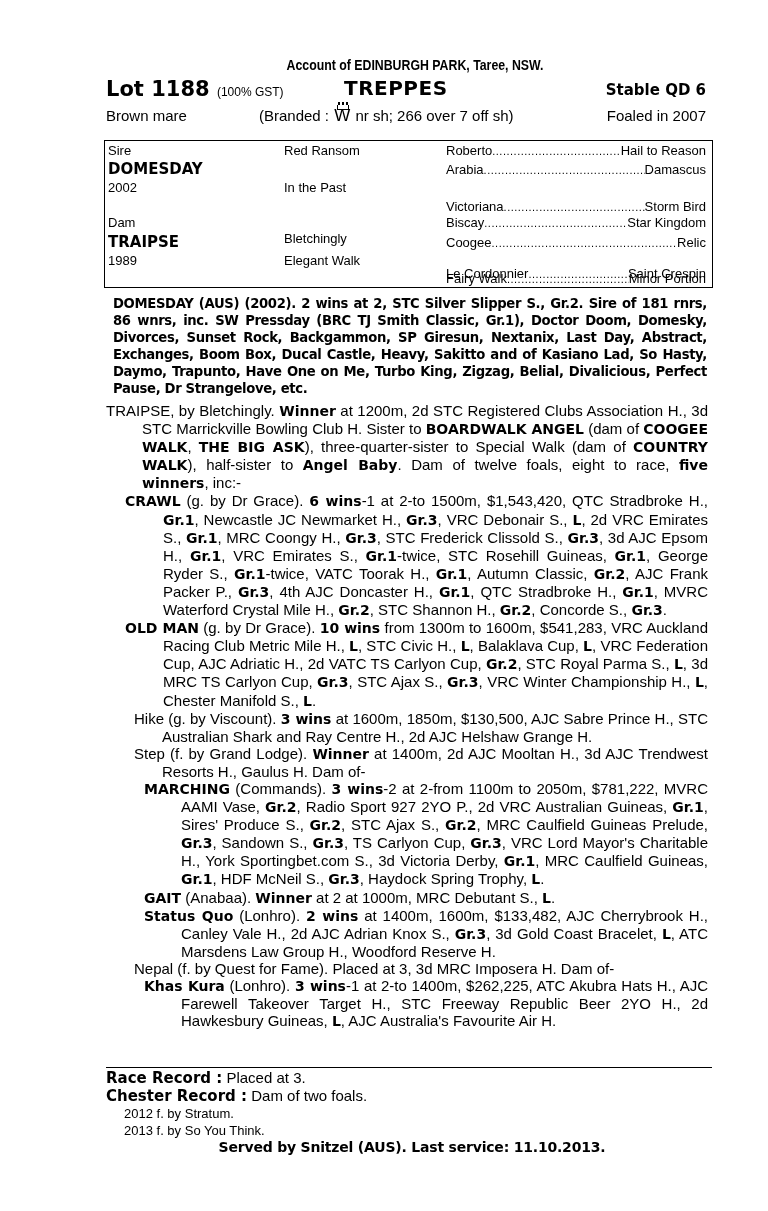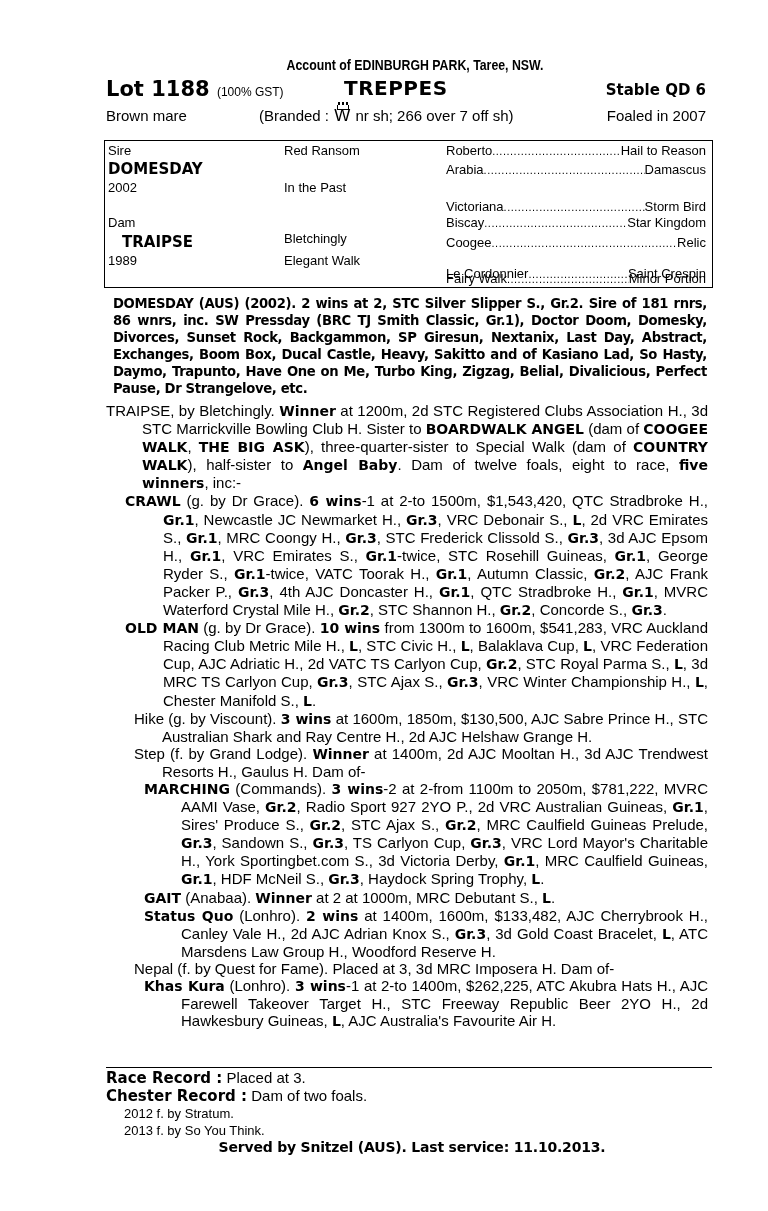--- a/index.html
+++ b/index.html
@@ -75,21 +75,21 @@
       <span class="dots"></span>
       <span class="r">Damascus</span>
     </div>
   <div class="gd" style="top:57px;">
       <span class="l">Victoriana</span>
       <span class="dots"></span>
       <span class="r">Storm Bird</span>
     </div>
 
   <span class="cell" style="left:3px; top:73px;">Dam</span>
-  <span class="cell name-bold" style="left:3px; top:92px;margin-left:14px;">TRAIPSE</span>
+  <span class="cell name-bold" style="left:3px; top:92px;">TRAIPSE</span>
   <span class="cell" style="left:3px; top:111px;">1989</span>
   <span class="cell" style="left:179px; top:73px;margin-top:16px;">Bletchingly</span>
   <span class="cell" style="left:179px; top:111px;">Elegant Walk</span>
   <div class="gd" style="top:73px;">
       <span class="l">Biscay</span>
       <span class="dots"></span>
       <span class="r">Star Kingdom</span>
     </div>
   <div class="gd" style="top:93px;justify-content:center;">
       <span class="l">Coogee</span>

